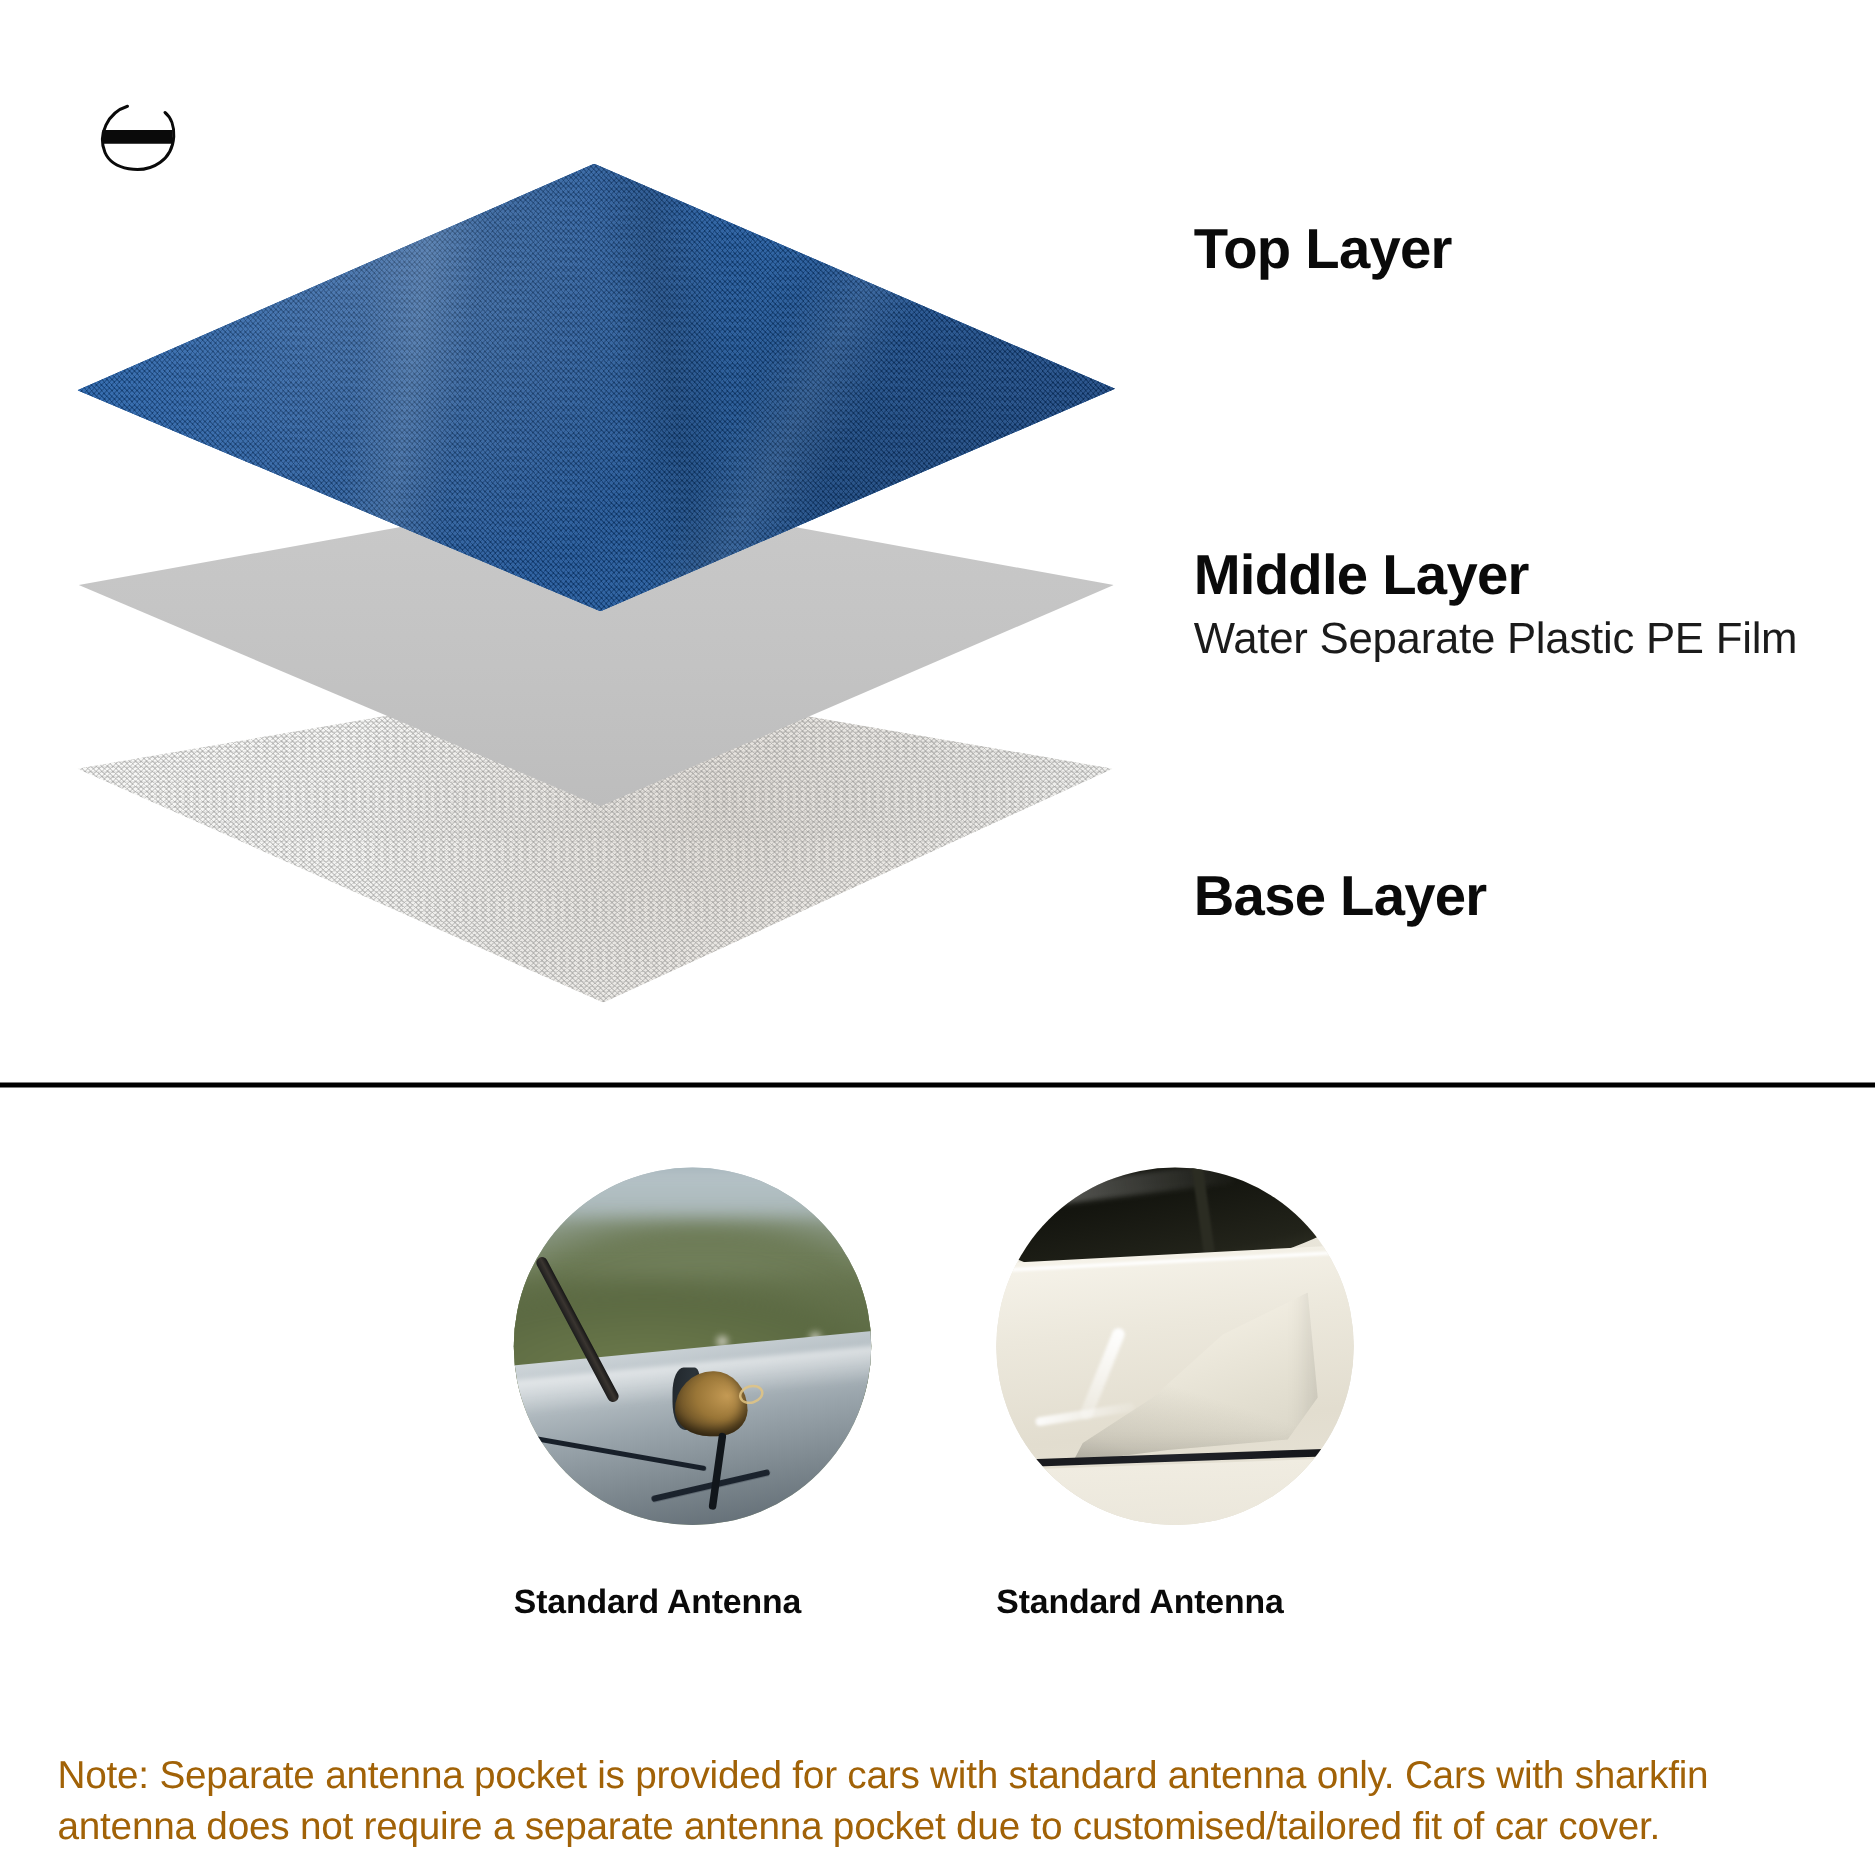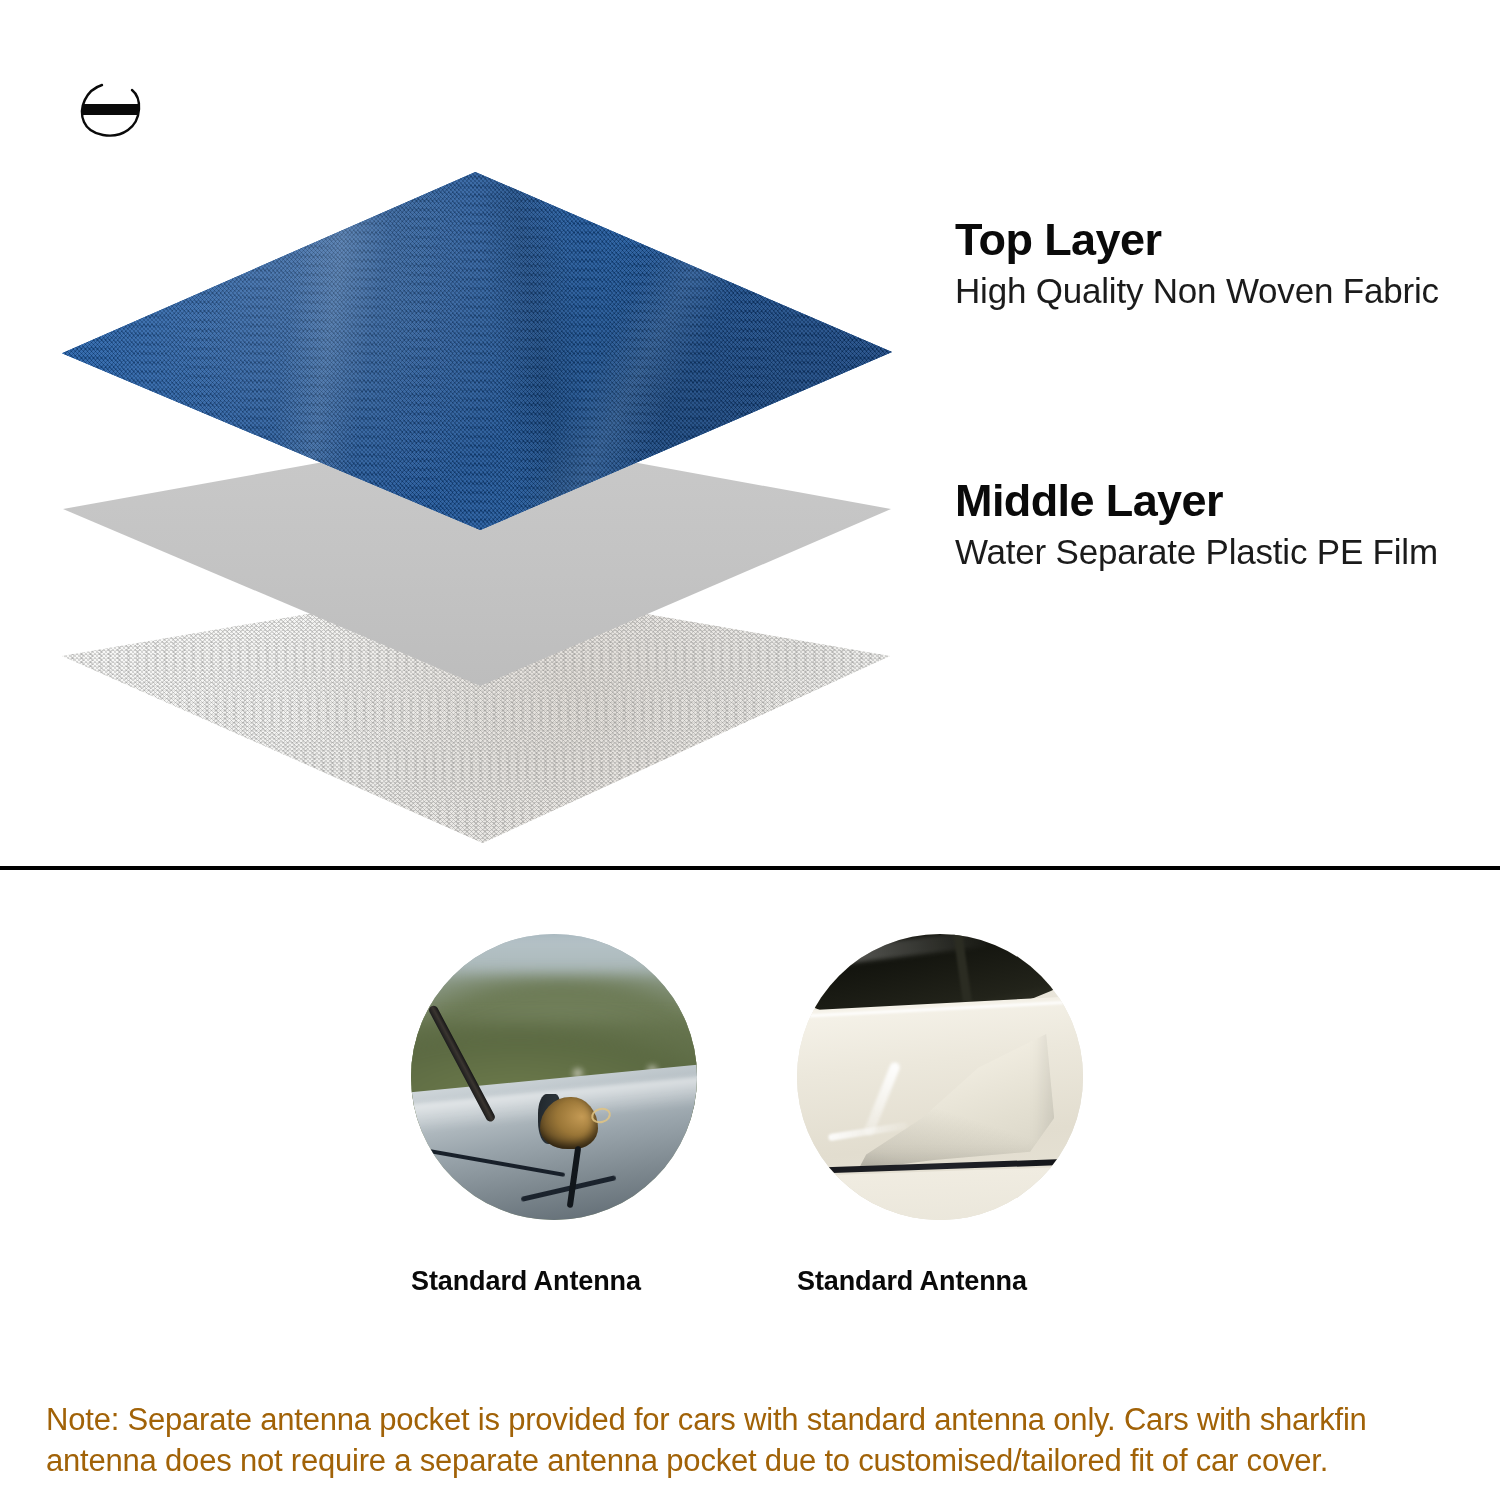--- a/index.html
+++ b/index.html
@@ -26,21 +26,20 @@
     height: 62px;
   }
 
   
   #layers-panel {
     position: absolute;
     left: 0;
     top: 0;
     width: 1500px;
     height: 868px;
-    margin-top: 41px;
   }
 
   #layer-stack {
     position: absolute;
     left: 0;
     top: 0;
     width: 960px;
     height: 868px;
   }
 
@@ -389,29 +388,29 @@
 
     <div id="layer-top" class="layer-sheet">
       <div class="diamond"></div>
       <div class="crease"></div>
     </div>
 
   </div>
 
   <div id="caption-top" class="layer-caption">
     <div class="caption-title">Top Layer</div>
-    <div class="caption-sub">High Quality Non Woven Fabric</div>
   </div>
 
   <div id="caption-middle" class="layer-caption">
     <div class="caption-title">Middle Layer</div>
     <div class="caption-sub">Water Separate Plastic PE Film</div>
   </div>
 
   <div id="caption-base" class="layer-caption">
+    <div class="caption-title">Base Layer</div>
   </div>
 
 </section>
 
 <div id="section-divider"></div>
 
 <section id="antenna-panel">
 
   <div id="antenna-standard" class="antenna-item">
     <div id="photo-standard" class="antenna-photo">

